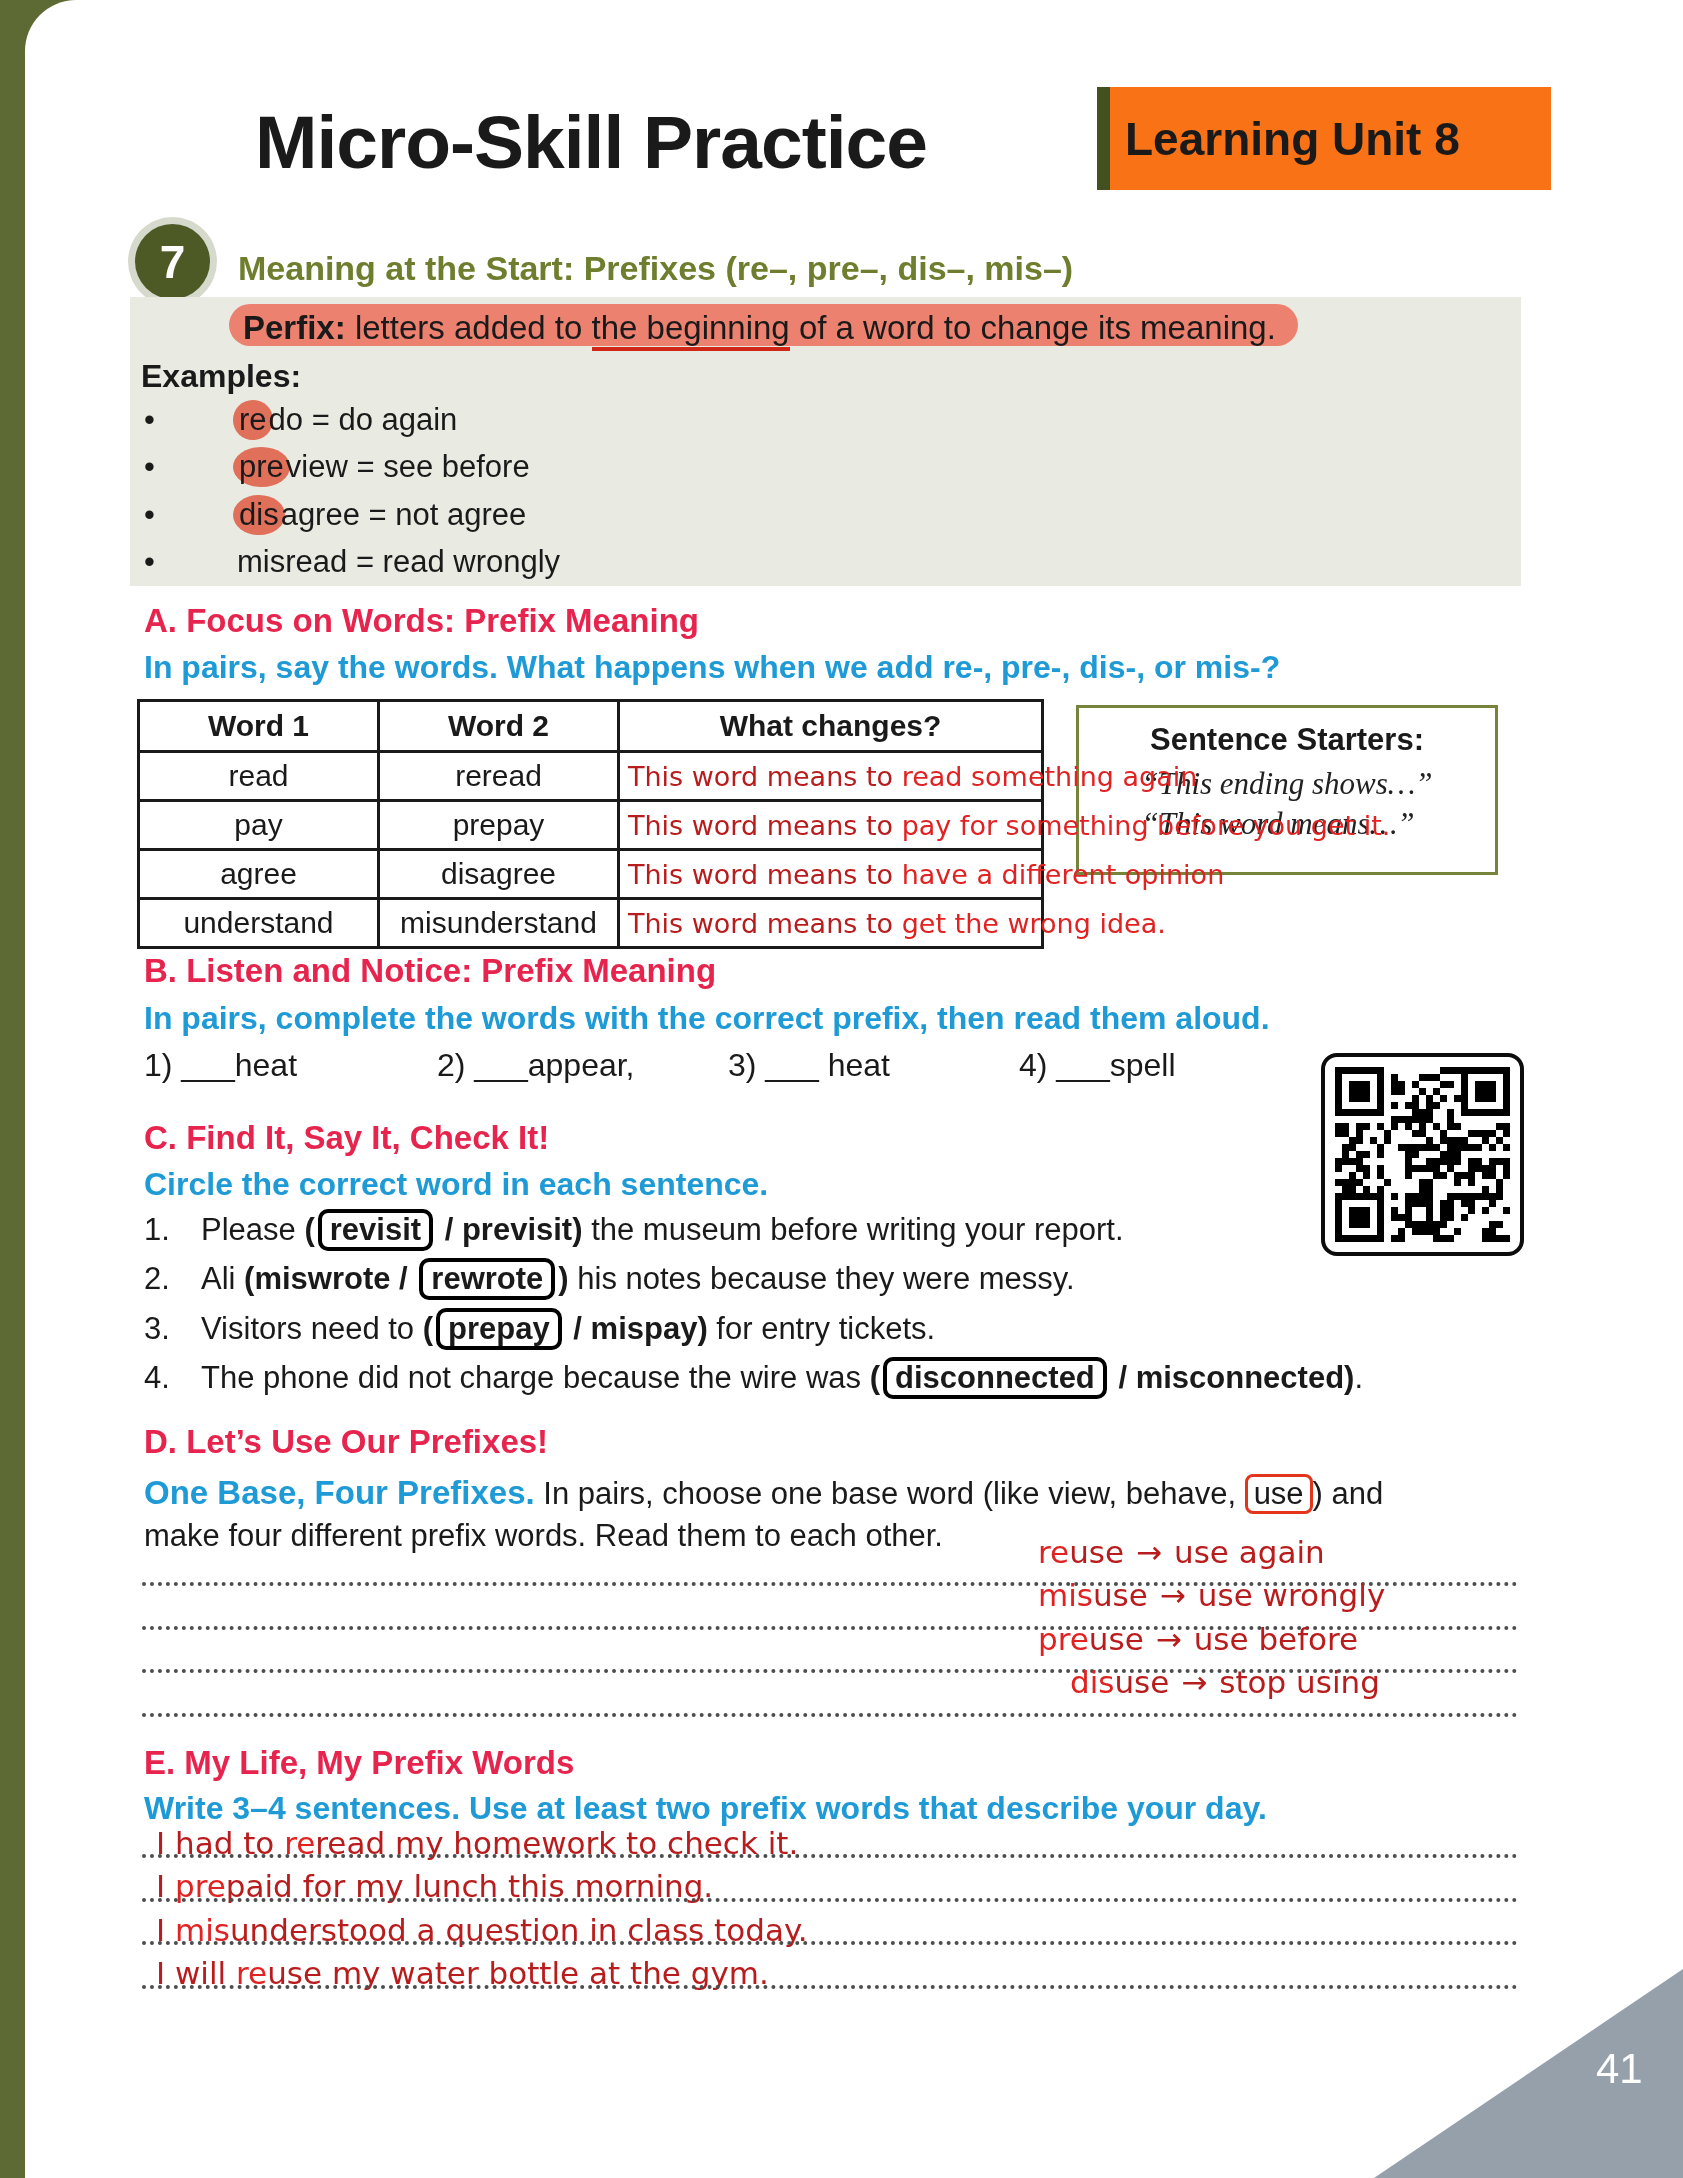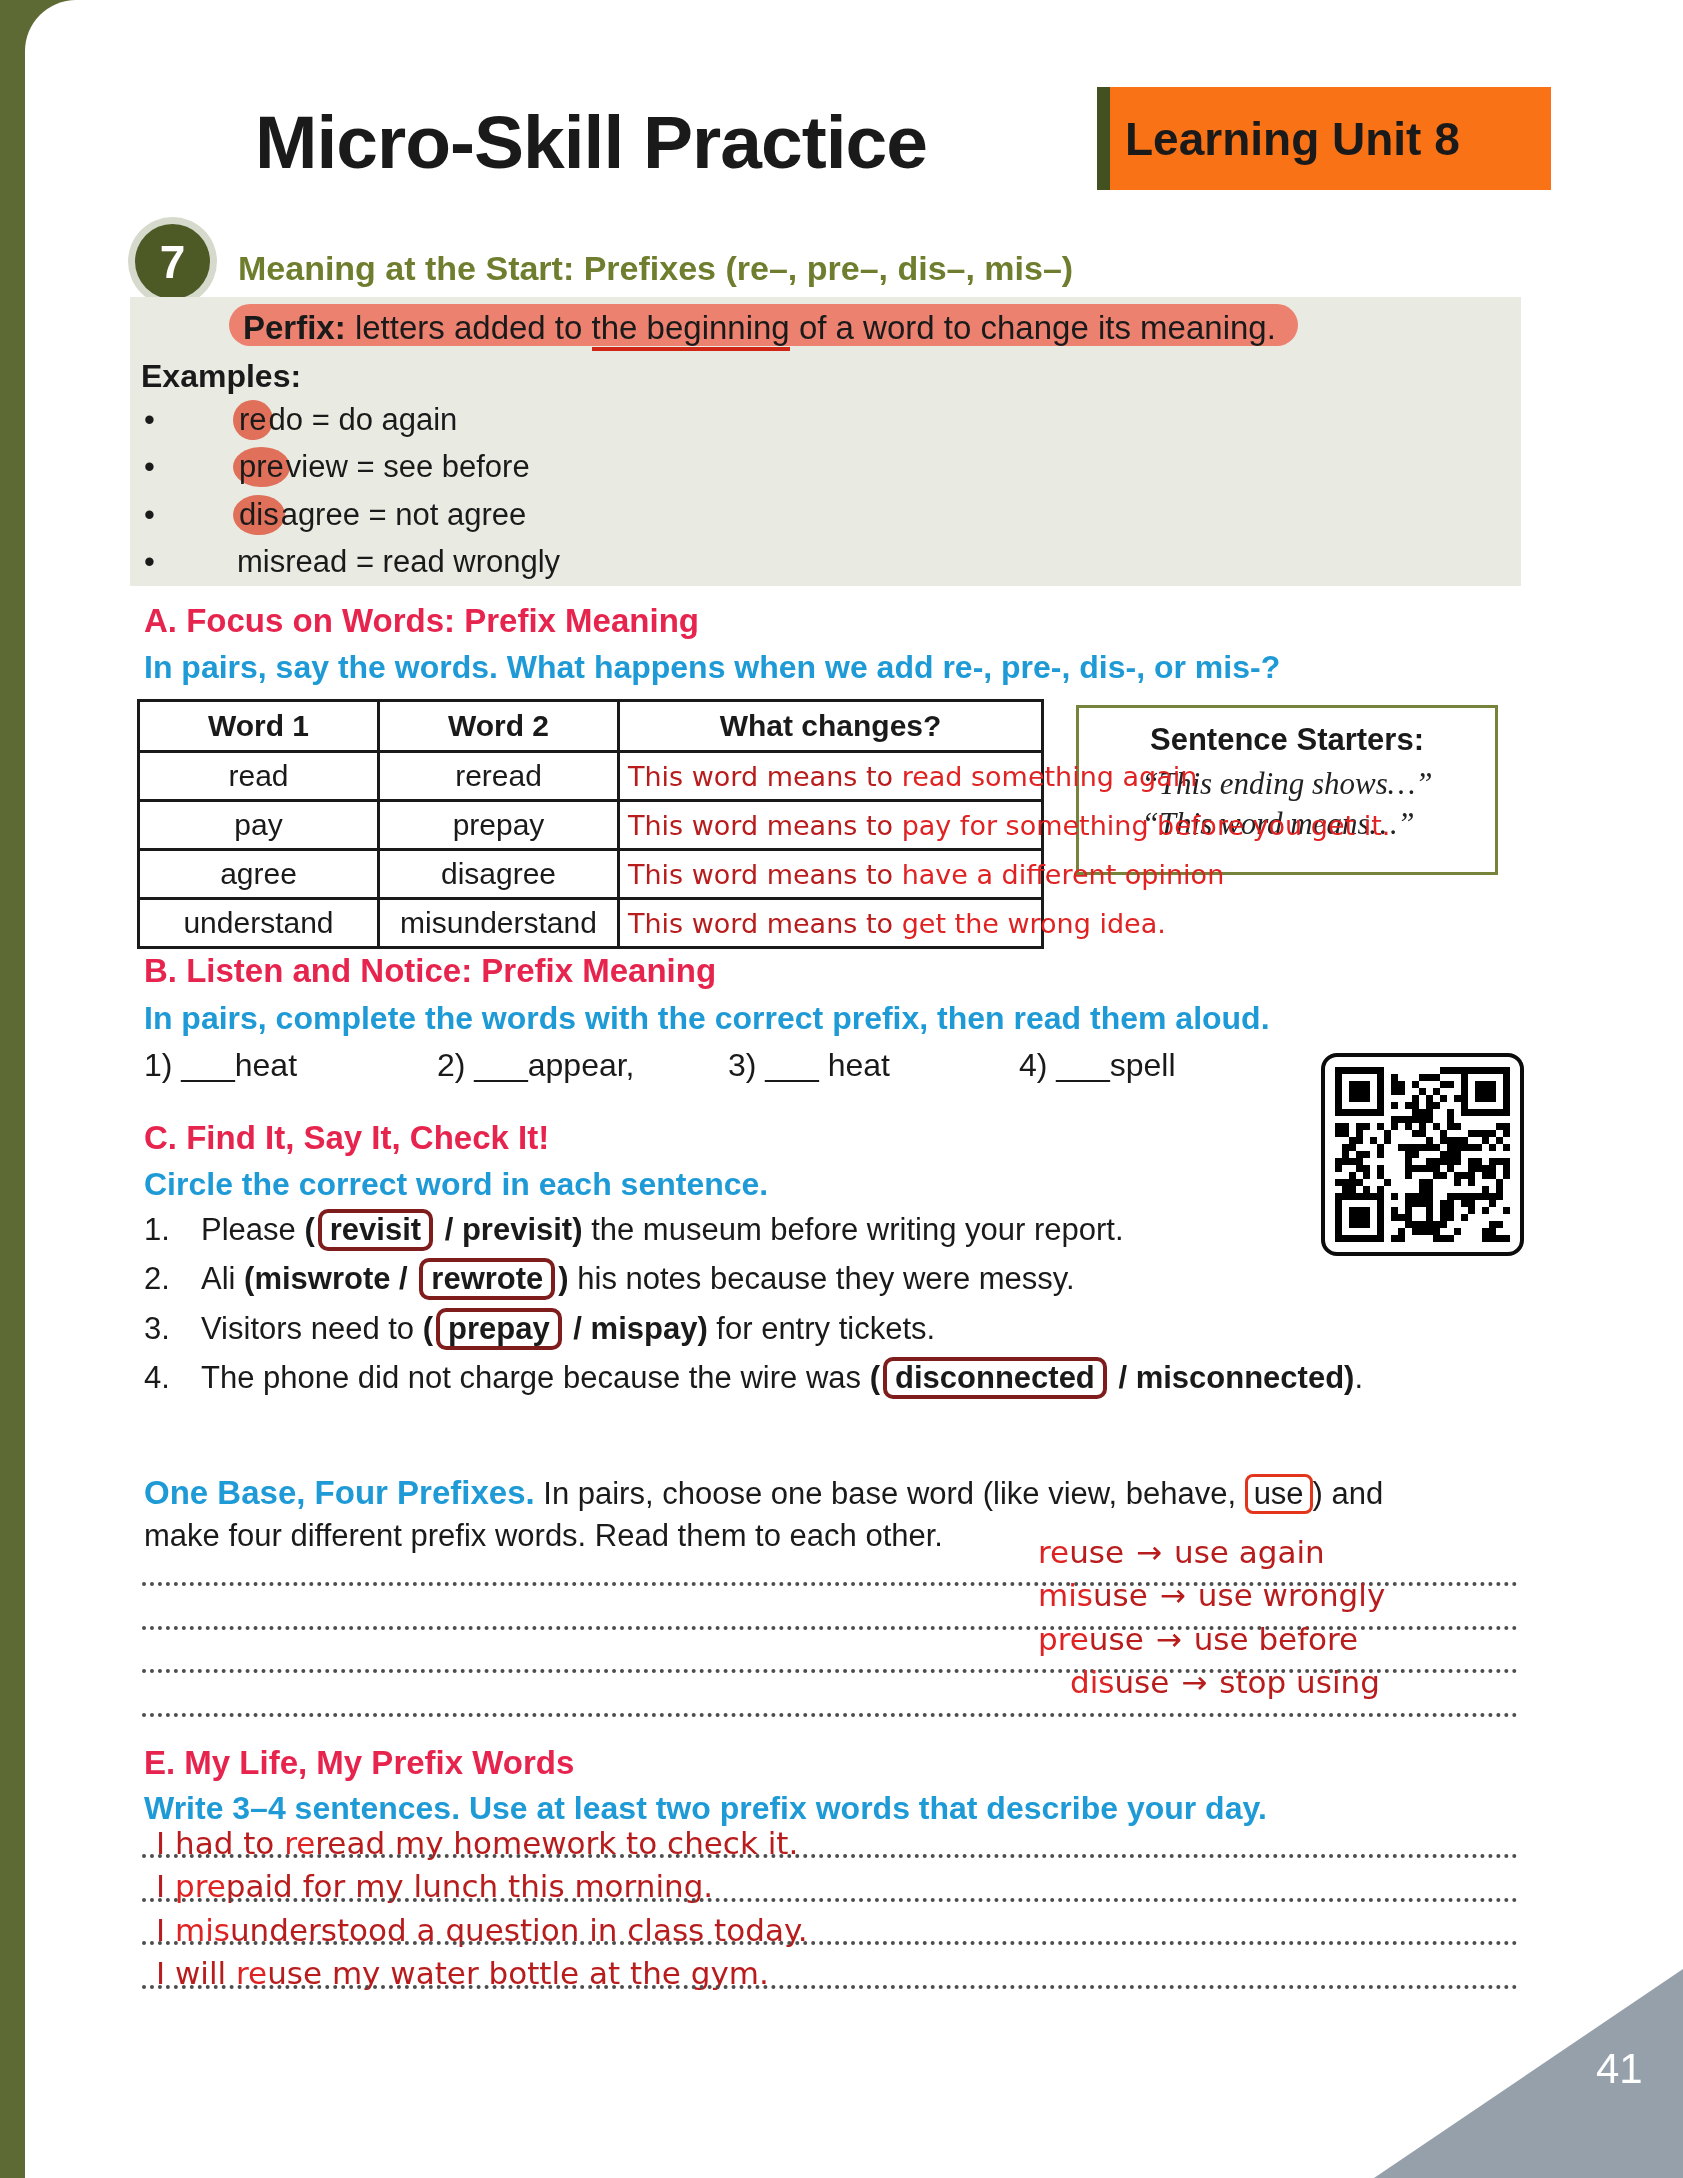--- a/index.html
+++ b/index.html
@@ -47,21 +47,21 @@
   
   .hw{font-family:"DejaVu Sans",sans-serif;}
   .hw-pink{color:#b91c1c;}
   .hw-red{color:#e02222;}
 
   .b-item{font-size:32px;white-space:nowrap;}
 
   .c-row{font-size:31px;white-space:nowrap;}
   .c-num{display:inline-block;width:57px;}
   .bold{font-weight:bold;}
-  .pink-box{display:inline-block;border:4px solid #7f1d1d;border-radius:10px;padding:0 8px;
+  .pink-box{display:inline-block;border:4px solid #000000;border-radius:10px;padding:0 8px;
             margin:0 3px;font-weight:bold;line-height:1.1;}
   .red-box{display:inline-block;border:3px solid #e2351b;border-radius:8px;padding:0 6px;line-height:1.1;}
 
   .d-lead{font-size:31px;white-space:nowrap;}
   .d-lead .lead-title{color:#1e9ad6;font-weight:bold;font-size:33px;}
   .dotline{border-bottom:4px dotted #4d4d4d;height:0;}
   .d-answer,.e-answer{font-size:31px;white-space:nowrap;}
   .arrow{margin:0 12px;}
 
   
@@ -806,20 +806,21 @@
   <div class="abs c-row" style="left:144px;top:1258px;">
     <span class="c-num">2.</span><span>Ali </span><span class="bold">(miswrote / </span><span class="pink-box">rewrote</span><span class="bold">)</span><span> his notes because they were messy.</span>
   </div>
   <div class="abs c-row" style="left:144px;top:1308px;">
     <span class="c-num">3.</span><span>Visitors need to </span><span class="bold">(</span><span class="pink-box">prepay</span><span class="bold"> / mispay)</span><span> for entry tickets.</span>
   </div>
   <div class="abs c-row" style="left:144px;top:1357px;">
     <span class="c-num">4.</span><span>The phone did not charge because the wire was </span><span class="bold">(</span><span class="pink-box">disconnected</span><span class="bold"> / misconnected)</span><span>.</span>
   </div>
 
+  <div class="abs red-h" style="left:144px;top:1423px;">D. Let’s Use Our Prefixes!</div>
   <div class="abs d-lead" style="left:144px;top:1474px;">
     <span class="lead-title">One Base, Four Prefixes.</span><span> In pairs, choose one base word (like view, behave, </span><span class="red-box">use</span><span>) and</span>
   </div>
   <div class="abs d-lead" style="left:144px;top:1518px;">make four different prefix words. Read them to each other.</div>
 
   <div class="abs dotline" style="left:142px;top:1582px;width:1376px;"></div>
   <div class="abs dotline" style="left:142px;top:1626px;width:1376px;"></div>
   <div class="abs dotline" style="left:142px;top:1669px;width:1376px;"></div>
   <div class="abs dotline" style="left:142px;top:1713px;width:1376px;"></div>
 

